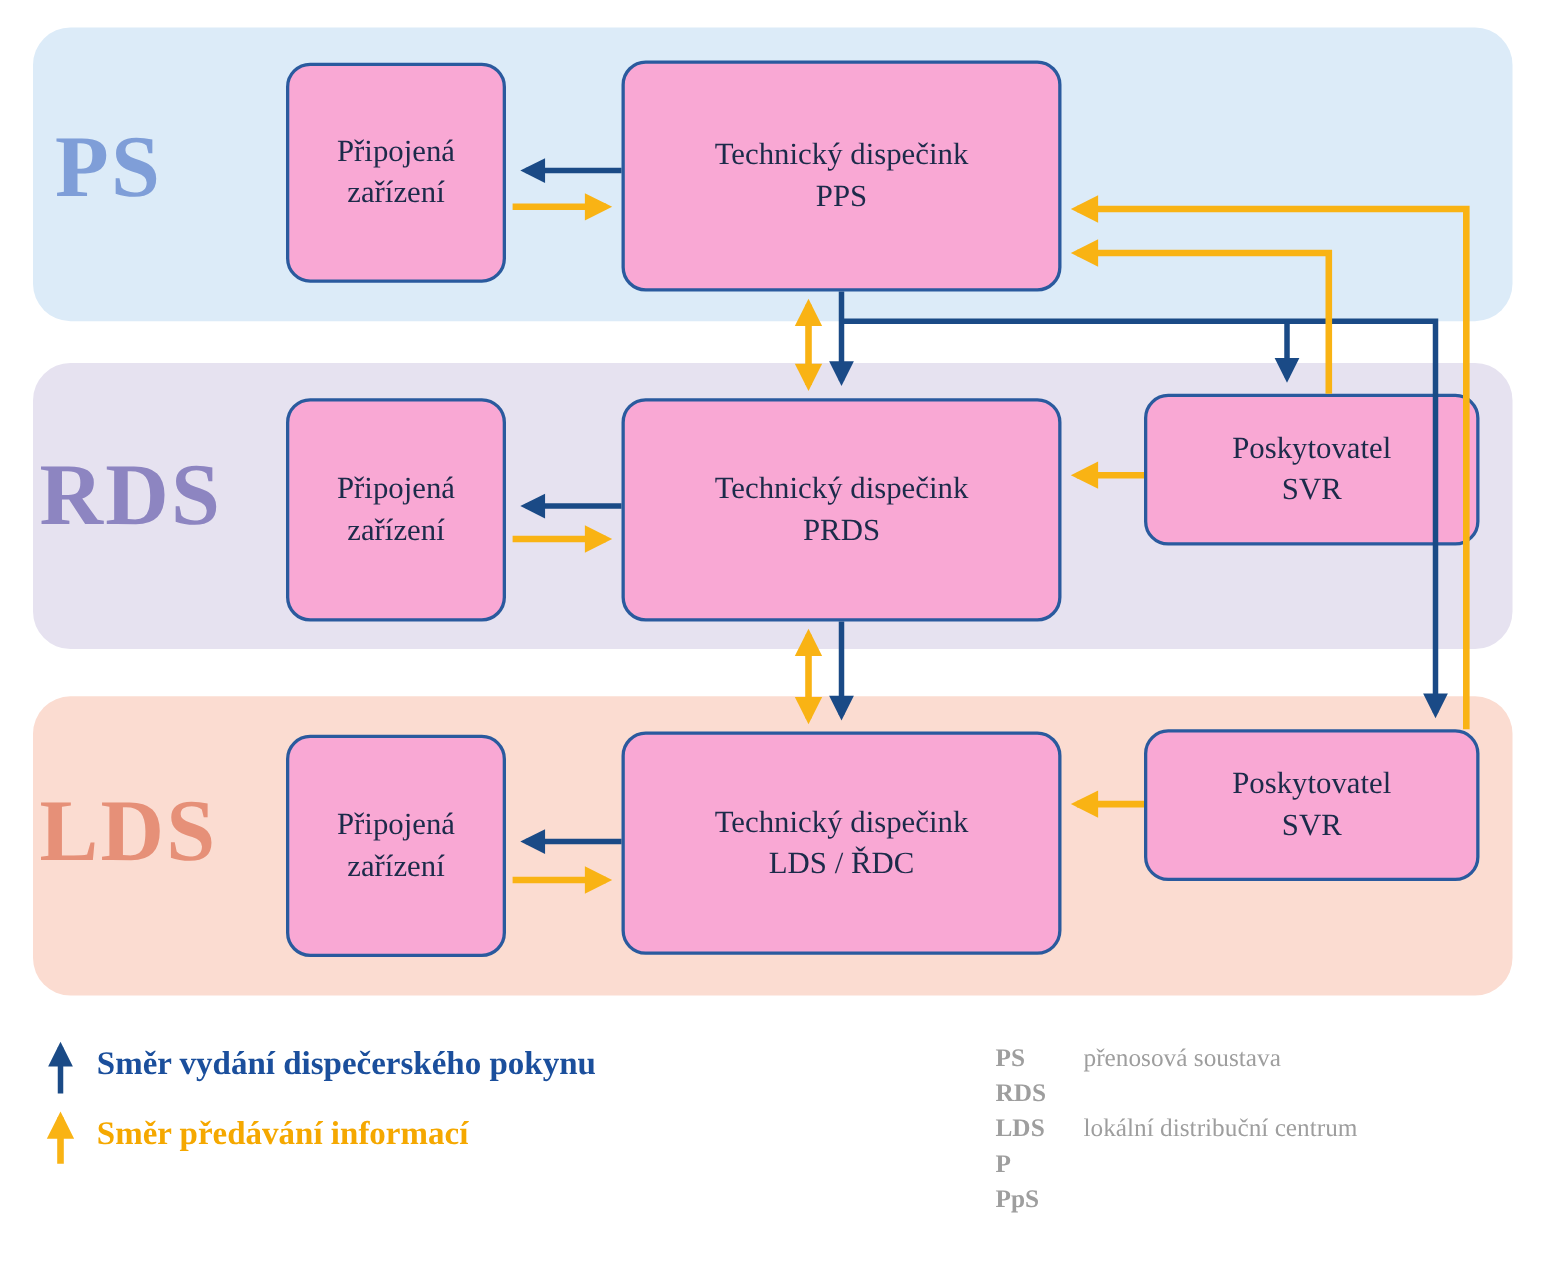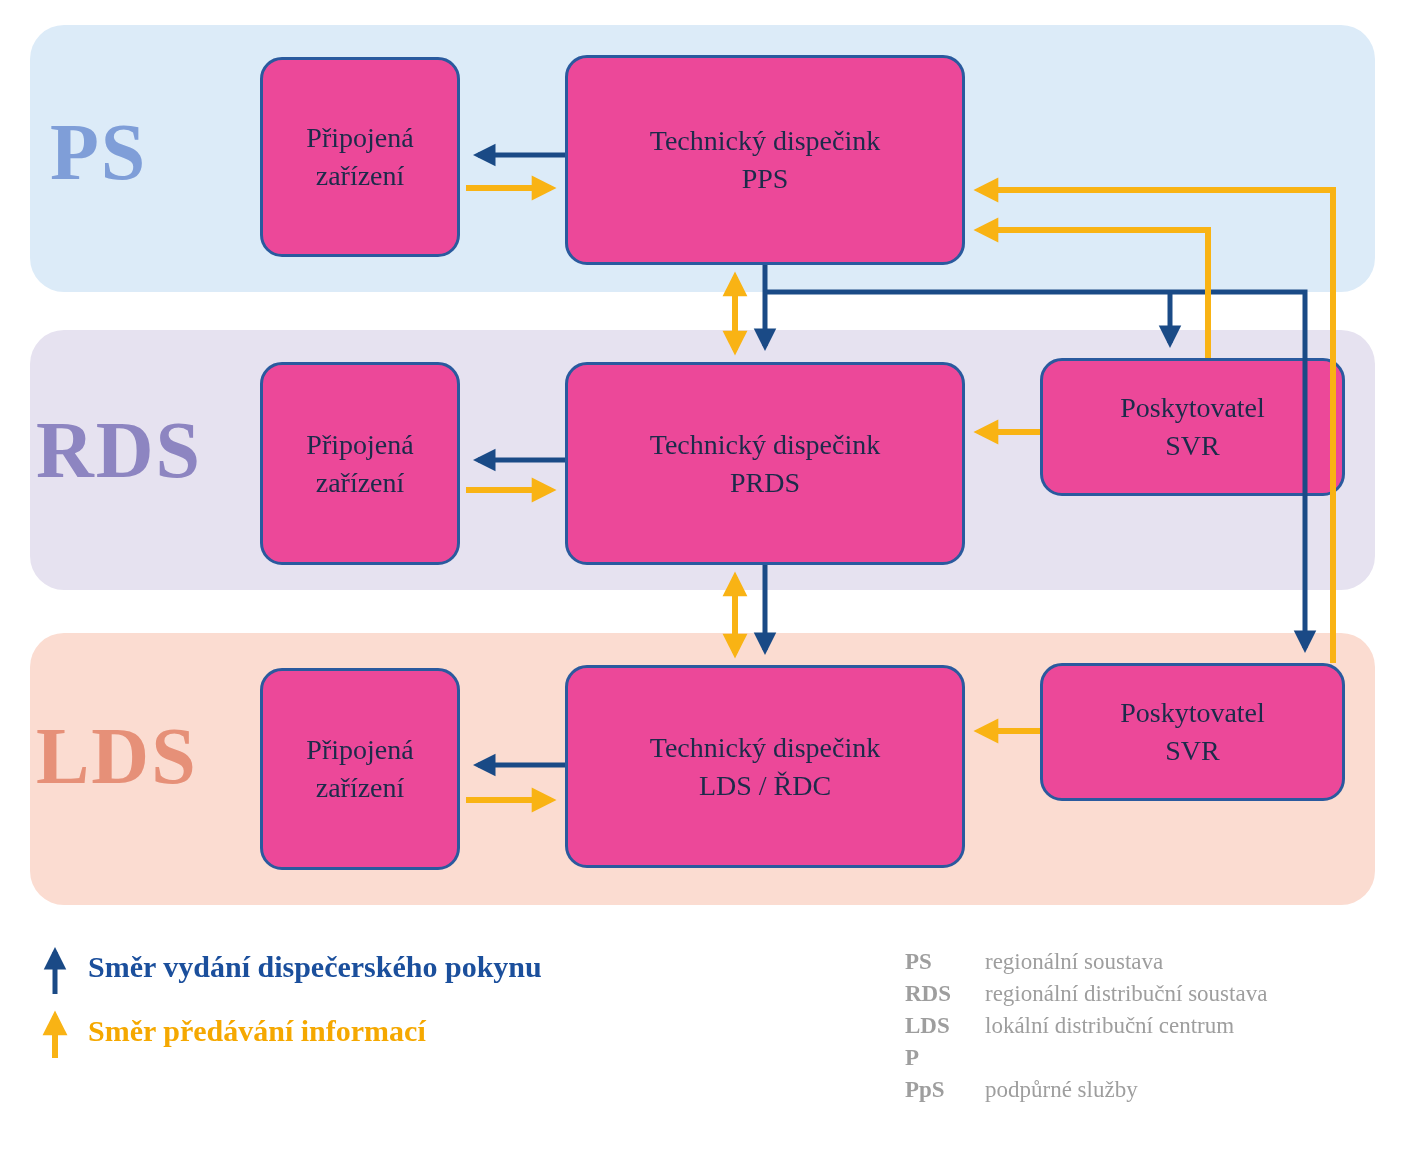--- a/index.html
+++ b/index.html
@@ -10,21 +10,21 @@
   .band { position:absolute; left:30px; width:1345px; border-radius:34px; }
   #band-ps  { top:25px;  height:267px; background:#dcebf8; }
   #band-rds { top:330px; height:260px; background:#e6e2f0; }
   #band-lds { top:633px; height:272px; background:#fbdcd1; }
 
   .band-label { position:absolute; font-weight:bold; font-size:80px; letter-spacing:2px; line-height:1; }
   #label-ps  { left:50px; top:112px; color:#7f9ed8; }
   #label-rds { left:36px; top:410px; color:#8d85c1; }
   #label-lds { left:36px; top:716px; color:#e69078; }
 
-  .node { position:absolute; background:#ec4899; border:3px solid #2a5a9e; border-radius:22px;
+  .node { position:absolute; background:#f9a8d4; border:3px solid #2a5a9e; border-radius:22px;
           display:flex; flex-direction:column; align-items:center; justify-content:center;
           text-align:center; color:#1c2b4a; font-size:28px; line-height:1.35; }
 
   .arrows { position:absolute; left:0; top:0; pointer-events:none; }
   .navy   { stroke:#1a4a86; stroke-width:5;  fill:none; }
   .yellow { stroke:#f9b314; stroke-width:6;  fill:none; }
 
   .legend-row { position:absolute; display:flex; align-items:center; gap:16px; }
   #legend-instruction { left:38px; top:936px; }
   #legend-information { left:38px; top:1000px; }
@@ -122,32 +122,30 @@
   <div class="legend-row" id="legend-information">
     <svg width="34" height="62">
       <path class="yellow" d="M17,58 V16" marker-end="url(#ah-yellow)"></path>
     </svg>
     <span class="legend-text yellow-text">Směr předávání informací</span>
   </div>
 
   <div class="abbr-table">
     <div class="abbr-row">
       <span class="abbr">PS</span>
-      <span class="meaning">regionální soustava</span>
+      <span class="meaning">přenosová soustava</span>
     </div>
     <div class="abbr-row">
       <span class="abbr">RDS</span>
-      <span class="meaning">regionální distribuční soustava</span>
     </div>
     <div class="abbr-row">
       <span class="abbr">LDS</span>
       <span class="meaning">lokální distribuční centrum</span>
     </div>
     <div class="abbr-row">
       <span class="abbr">P</span>
     </div>
     <div class="abbr-row">
       <span class="abbr">PpS</span>
-      <span class="meaning">podpůrné služby</span>
     </div>
   </div>
 
 </div>
 
 </body></html>

